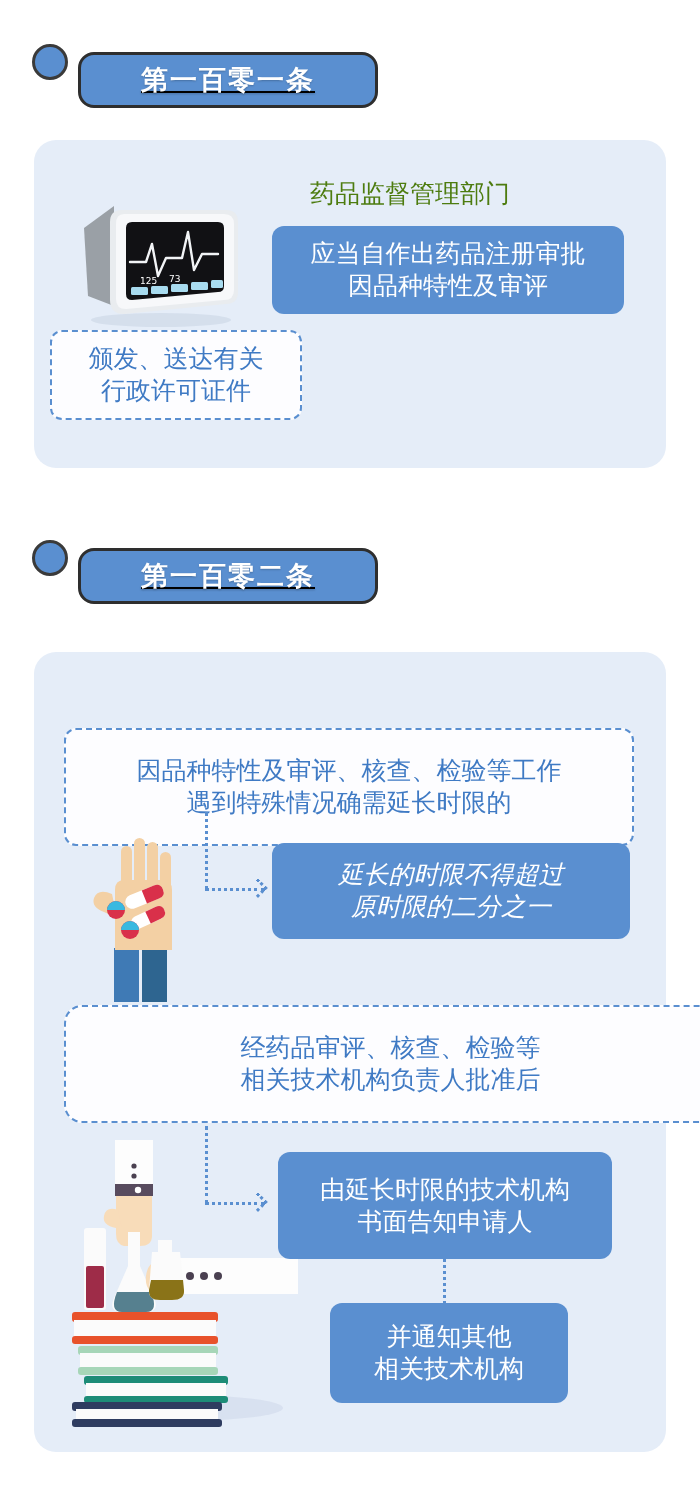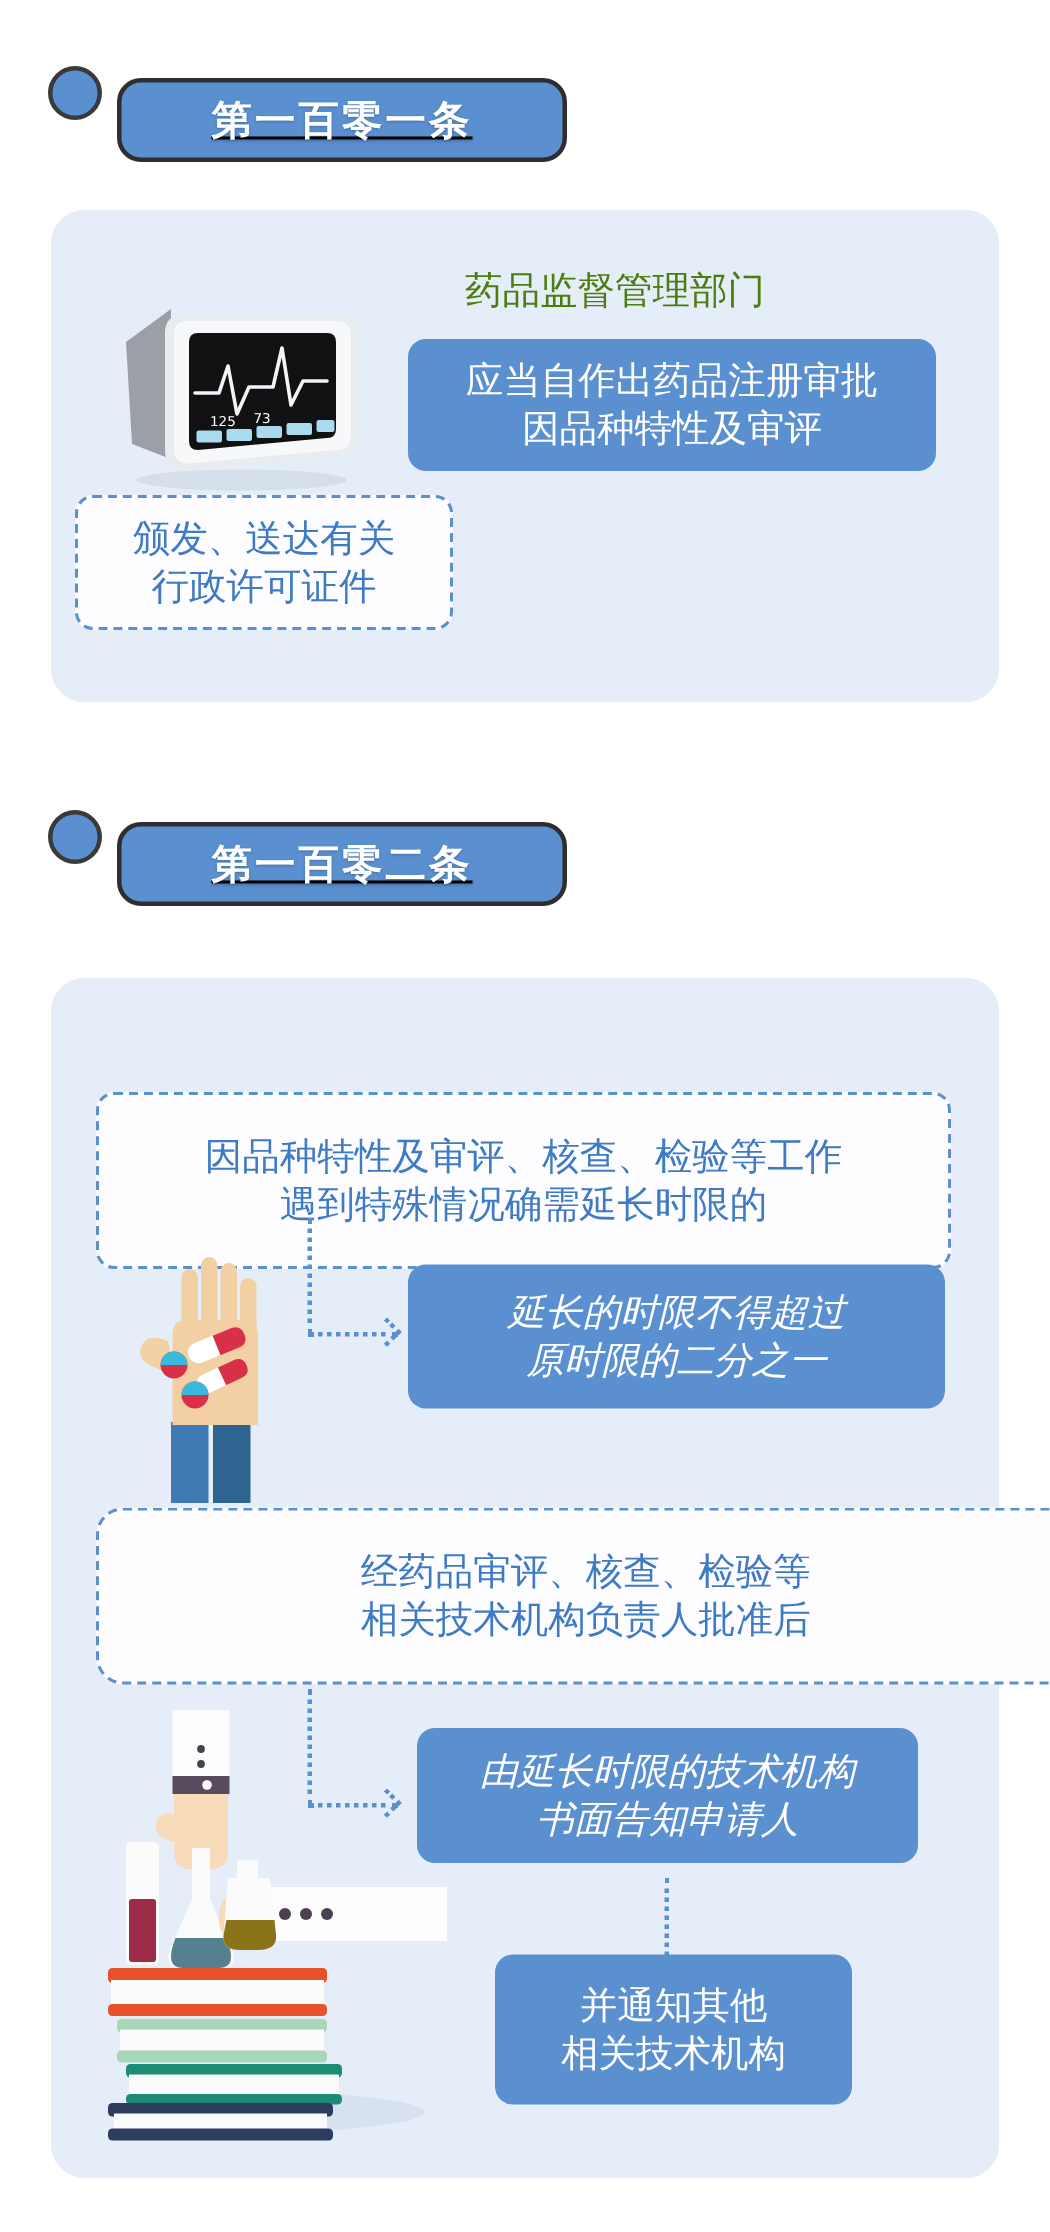--- a/index.html
+++ b/index.html
@@ -101,21 +101,21 @@
 
   
   #p1-org     { left: 310px; top: 178px; width: 300px; }
   #p1-decide  { left: 272px; top: 226px; width: 352px; height: 88px; }
   #p1-issue   { left: 50px;  top: 330px; width: 252px; height: 90px; }
 
   
   #p2-reason  { left: 64px;  top: 692px;  width: 570px; height: 118px; margin-top: 36px; }
   #p2-limit   { left: 272px; top: 843px;  width: 358px; height: 96px; font-style: italic; }
   #p2-approve { left: 64px;  top: 1005px; width: 653px; height: 118px; border-radius: 18px; }
-  #p2-notify  { left: 278px; top: 1152px; width: 334px; height: 90px; font-style: italic; }
+  #p2-notify  { left: 278px; top: 1152px; width: 334px; height: 107px; }
   #p2-other   { left: 330px; top: 1303px; width: 238px; height: 100px; }
 
   
   .conn { position: absolute; }
   .conn-v {
     border-left: 3px dotted #5a8fd0;
   }
   .conn-h {
     border-top: 3px dotted #5a8fd0;
   }

